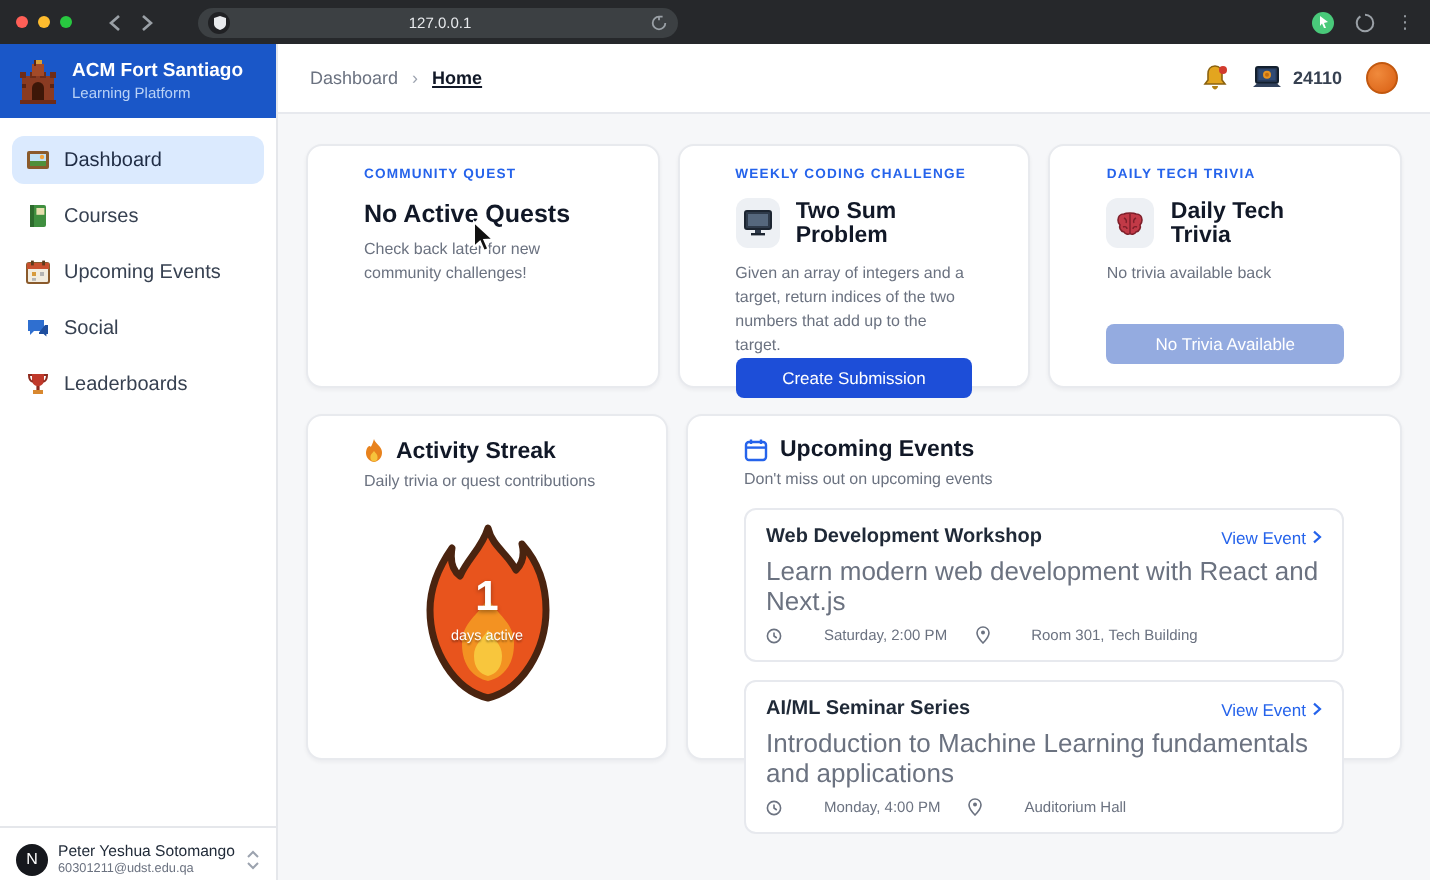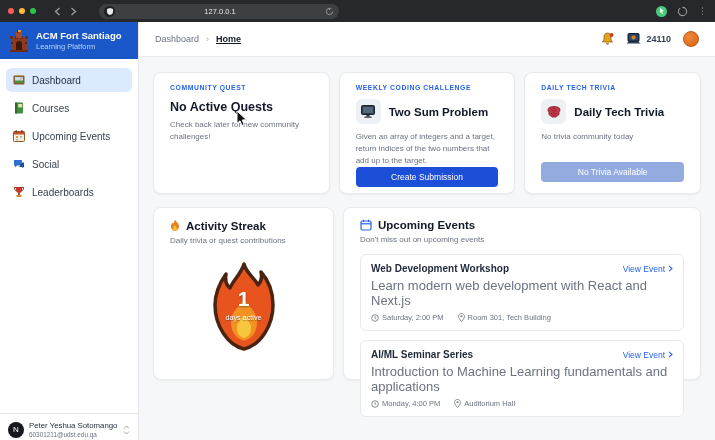--- a/index.html
+++ b/index.html
@@ -39,21 +39,21 @@
   .crumb { font-size:9px; color:#6b7280; }
   .crumb-sep { font-size:9px; color:#9ca3af; margin:0 7px; }
   .crumb-current { font-size:9px; color:#111827; font-weight:bold;text-decoration:underline; }
   .top-right { margin-left:auto; display:flex; align-items:center; gap:12px; }
   .points { display:flex; align-items:center; gap:5px; font-size:9px; color:#374151; font-weight:bold; }
   .top-avatar { width:16px; height:16px; border-radius:50%; background:radial-gradient(circle at 35% 35%, #f08a3c, #d95f13); border:1px solid #c2580f; }
 
   main { padding:15px 14px; }
   .row1 { display:grid; grid-template-columns:1fr 1fr 1fr; gap:9px; margin-bottom:13px; }
   .row2 { display:grid; grid-template-columns:181px 1fr; gap:9px; }
-  .card { background:#fff; border:1px solid #e8eaee; border-radius:8px; padding:11px 16px; box-shadow:0 1px 2px rgba(16,24,40,.05); }
+  .card { background:#fff; border:1px solid #e8eaee; border-radius:8px; padding:11px 28px; box-shadow:0 1px 2px rgba(16,24,40,.05); }
   .row1 .card { height:122px; display:flex; flex-direction:column; }
   .row2 .card { height:173px; display:flex; flex-direction:column; }
 
   .card-label { font-size:6.8px; font-weight:bold; letter-spacing:.6px; color:#2563eb; }
   .big-title { font-size:12.5px; font-weight:bold; color:#111827; margin-top:9px; }
   .muted { font-size:8px; color:#6b7280; line-height:1.5; }
   .icon-row { display:flex; align-items:center; gap:8px; margin:8px 0 7px 0; }
   .icon-box { width:25px; height:25px; background:#edf0f4; border-radius:6px; display:flex; align-items:center; justify-content:center; }
   .mid-title { font-size:11.5px; font-weight:bold; color:#111827; }
   .btn { margin-top:auto; width:100%; border:none; border-radius:4px; padding:5px 0; font-size:8.5px; color:#fff; text-align:center; font-family:inherit; cursor:pointer; }
@@ -68,21 +68,21 @@
   .flame-num { position:absolute; top:26px; left:0; right:0; text-align:center; color:#fff; font-size:21px; font-weight:bold; text-shadow:0 1px 2px rgba(0,0,0,.35); }
   .flame-cap { position:absolute; top:52px; left:0; right:0; text-align:center; color:#fff; font-size:7.2px; text-shadow:0 1px 1px rgba(0,0,0,.4); }
 
   .event-list { display:flex; flex-direction:column; gap:9px; margin-top:10px; }
   .event { border:1px solid #e7e9ee; border-radius:6px; padding:8px 10px; background:#fff; }
   .event-top { display:flex; align-items:center; justify-content:space-between; }
   .event-title { font-size:10px; font-weight:bold; color:#1f2937; }
   .event-link { font-size:8.5px; color:#2563eb; display:flex; align-items:center; gap:3px; cursor:pointer; }
   .event-desc { font-size:13px; color:#6b7280; margin-top:4px; }
   .event-meta { display:flex; align-items:center; gap:14px; margin-top:5px; font-size:7.5px; color:#6b7280; }
-  .meta-item { display:flex; align-items:center; gap:3px; }
+  .meta-item { display:flex; align-items:center; gap:21px; }
 
   .cursor { position:absolute; left:236px; top:110px; z-index:50; pointer-events:none; }
 </style>
 </head>
 <body>
 
 <div class="chrome">
   <div class="lights">
     <span class="light l-red"></span>
     <span class="light l-yel"></span>
@@ -271,21 +271,21 @@
           <div class="card-label">DAILY TECH TRIVIA</div>
           <div class="icon-row">
             <span class="icon-box">
               <svg width="14" height="12" viewBox="0 0 14 12">
                   <path d="M4 1 C2 1 1 2.5 1 4 C1 5 1.5 6 2 6.5 C1.5 7.5 2 9.5 4 10 C4.5 11 6 11.5 7 10.8 C8 11.5 9.5 11 10 10 C12 9.5 12.5 7.5 12 6.5 C12.5 6 13 5 13 4 C13 2.5 12 1 10 1 C9 0.3 5 0.3 4 1 Z" fill="#c23a47" stroke="#7e1f2a" stroke-width="0.8"></path>
                   <path d="M7 1 L7 10.8 M4 3 C5 3.5 5.5 4.5 5 5.5 M10 3 C9 3.5 8.5 4.5 9 5.5 M3.5 7.5 C4.5 7 5.5 7.5 5.5 8.5 M10.5 7.5 C9.5 7 8.5 7.5 8.5 8.5" stroke="#7e1f2a" stroke-width="0.7" fill="none"></path>
                 </svg>
             </span>
             <span class="mid-title">Daily Tech Trivia</span>
           </div>
-          <div class="muted">No trivia community today</div>
+          <div class="muted">No trivia available back</div>
           <button class="btn btn-disabled">No Trivia Available</button>
         </section>
       </div>
 
       <div class="row2">
 
         <section class="card">
           <div class="card-head">
             <svg width="10" height="13" viewBox="0 0 10 13">
                 <path d="M5 0.5 C5.5 2.5 8 3.5 8.8 6 C9.6 8.8 8 11.5 5 12 C2 11.5 0.4 8.8 1.2 6 C1.7 4.3 3 3.5 3.4 4.5 C4.2 3 4.6 2 5 0.5 Z" fill="#e8821d"></path>

